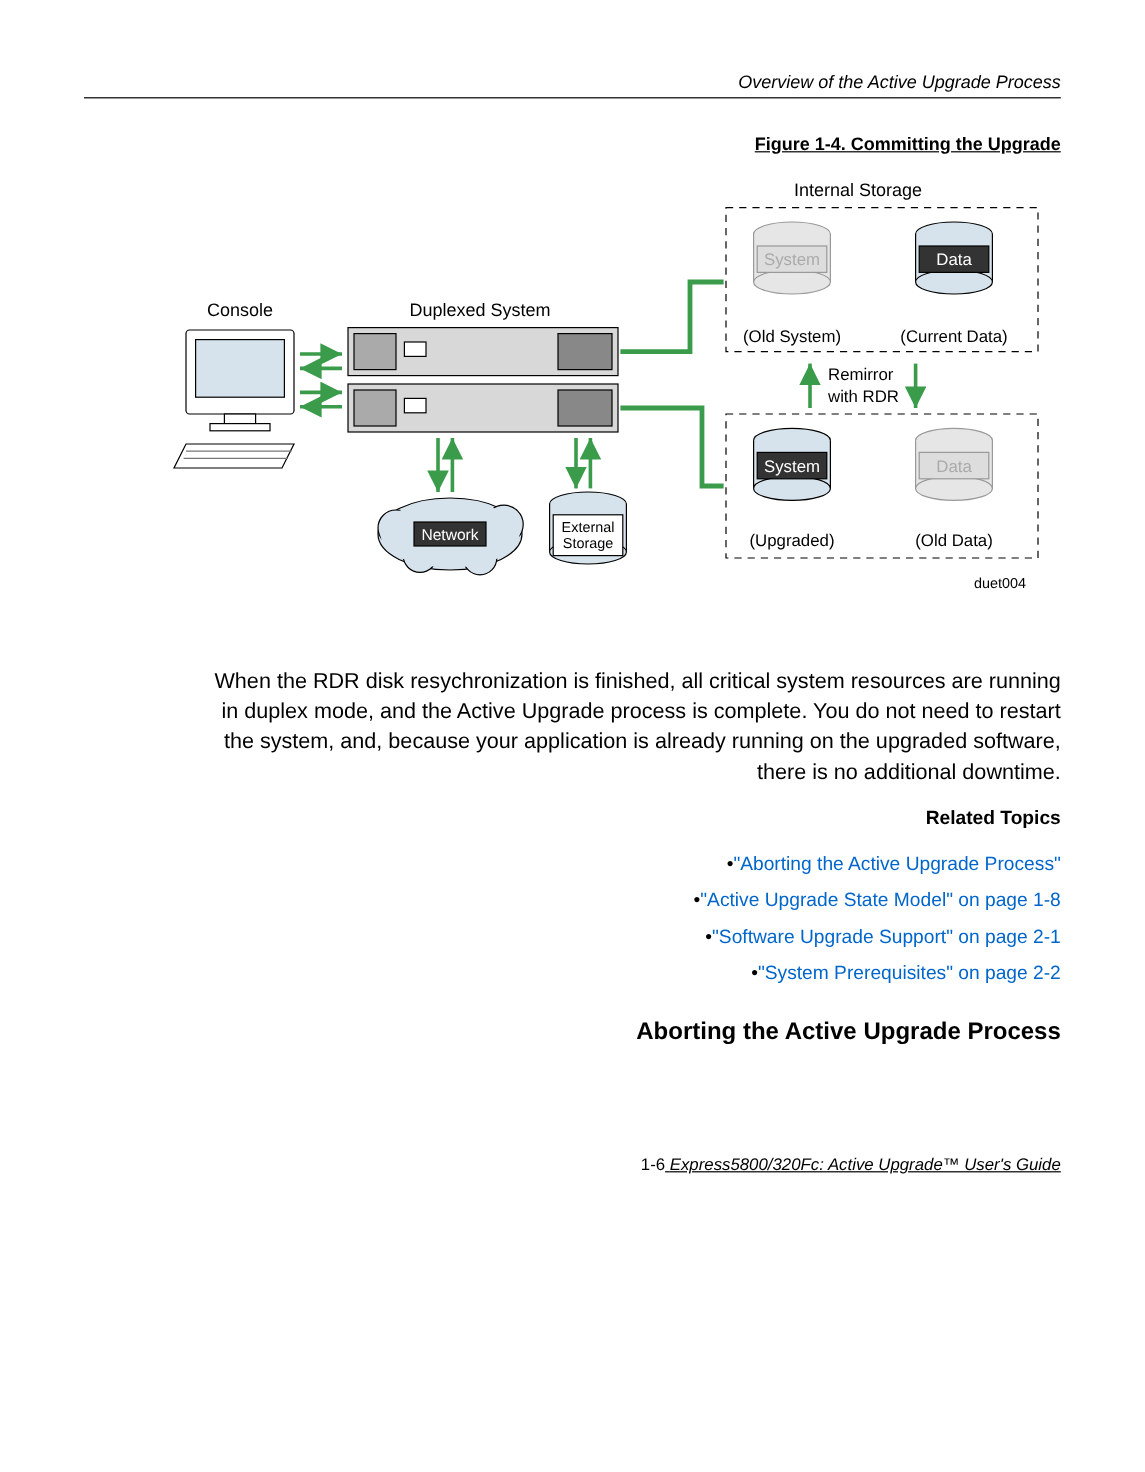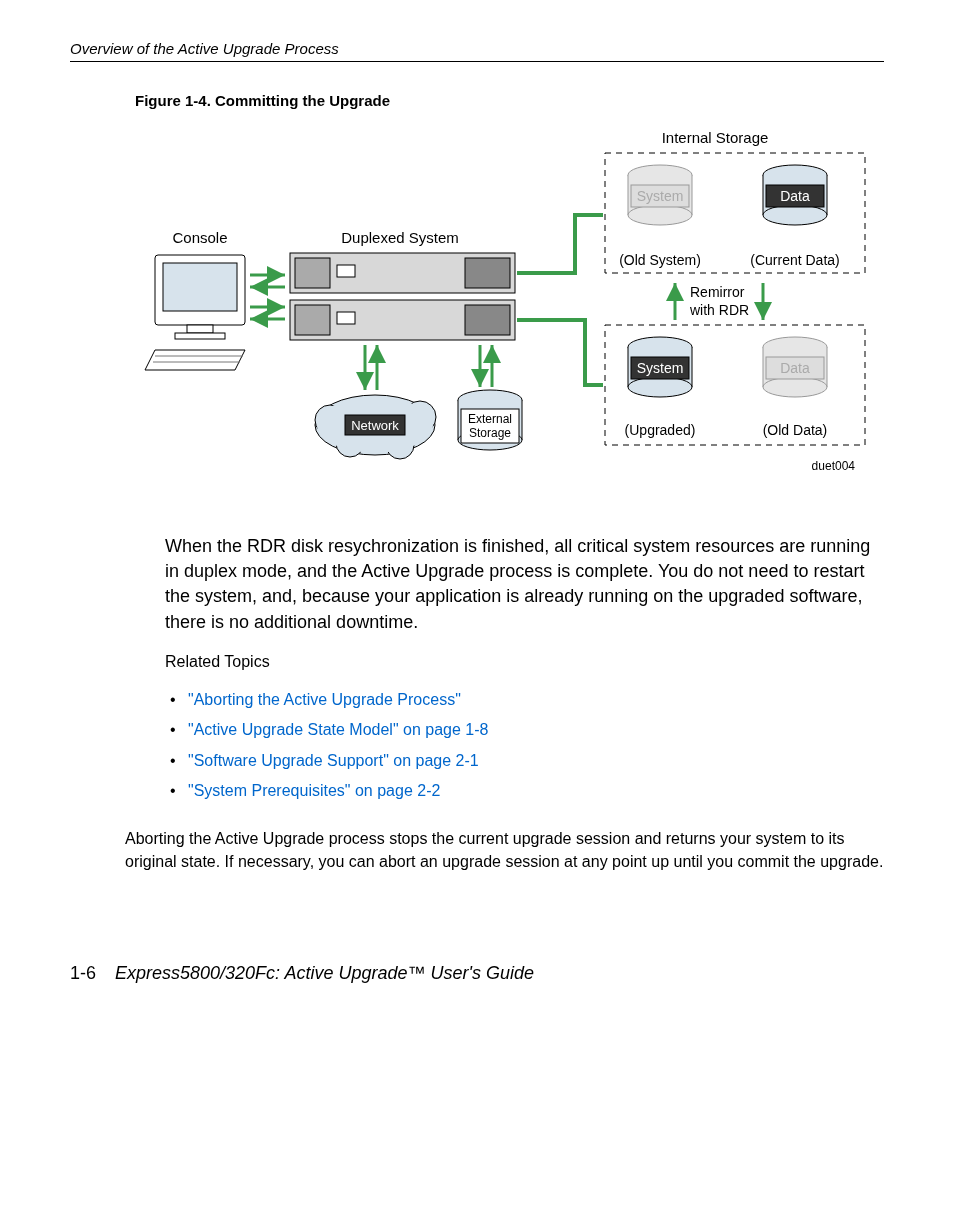--- a/index.html
+++ b/index.html
@@ -4,48 +4,50 @@
 <style>
   body {
     margin: 0;
     padding: 0;
     font-family: Arial, Helvetica, sans-serif;
     background: #fff;
     color: #000;
     width: 954px;
   }
   .page {
-    padding: 40px 70px 40px 70px;
+    padding: 60px 70px 40px 70px;
+    text-align: right;
   }
   .running-header {
     font-style: italic;
     font-size: 15px;
     border-bottom: 1px solid #000;
     padding-bottom: 4px;
     margin-bottom: 30px;
   }
   .figure-caption {
     font-weight: bold;
     font-size: 15px;
     margin-left: 65px;
     margin-bottom: 15px;
+    text-decoration: underline;
   }
   .figure-area {
     margin-left: 45px;
     margin-bottom: 25px;
     margin-top: 16px;
   }
   .body-para {
     font-size: 18px;
     line-height: 1.4;
     margin-left: 95px;
     margin-bottom: 18px;
   }
   .related-heading {
-    font-weight: normal;
+    font-weight: bold;
     font-size: 16px;
     margin-left: 95px;
     margin-bottom: 14px;
   }
   .link-list {
     margin-left: 100px;
     font-size: 16px;
     line-height: 1.9;
     margin-bottom: 22px;
   }
@@ -57,22 +59,23 @@
     margin-bottom: 10px;
     margin-top: 6px;
   }
   .body-text {
     font-size: 16px;
     line-height: 1.4;
     margin-left: 55px;
     margin-bottom: 16px;
   }
   .footer {
-    font-size: 18px;
+    font-size: 14px;
     margin-top: 90px;
+    text-decoration: underline;
   }
   .footer .pg { display:inline-block; width:40px; }
   .footer .title { font-style: italic; }
   
   svg text { font-family: Arial, Helvetica, sans-serif; }
 </style>
 </head>
 <body>
 
 <div class="page">
@@ -212,19 +215,19 @@
 
   <div class="related-heading">Related Topics</div>
 
   <div class="link-list">
     <div><span class="bullet">•</span><span class="link">"Aborting the Active Upgrade Process"</span></div>
     <div><span class="bullet">•</span><span class="link">"Active Upgrade State Model" on page 1-8</span></div>
     <div><span class="bullet">•</span><span class="link">"Software Upgrade Support" on page 2-1</span></div>
     <div><span class="bullet">•</span><span class="link">"System Prerequisites" on page 2-2</span></div>
   </div>
 
-  <div class="body-text">Aborting the Active Upgrade process stops the current upgrade session and returns your system to its original state. If necessary, you can abort an upgrade session at any point up until you commit the upgrade.</div>
+  <div class="h2">Aborting the Active Upgrade Process</div>
 
   <div class="footer">
     <span class="pg">1-6</span>
     <span class="title">Express5800/320Fc: Active Upgrade™ User's Guide</span>
   </div>
 </div>
 
 </body></html>

